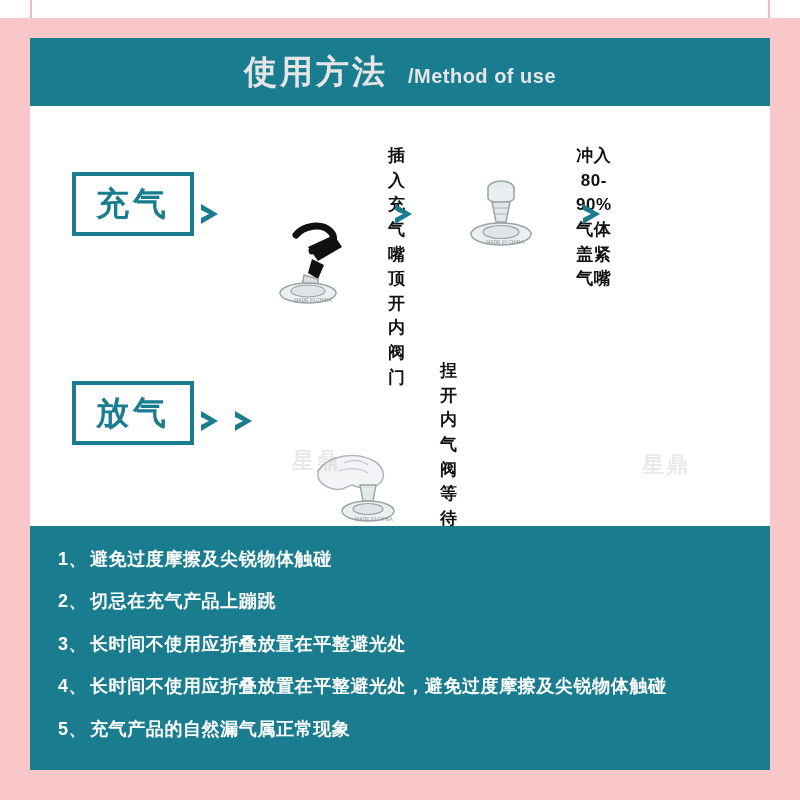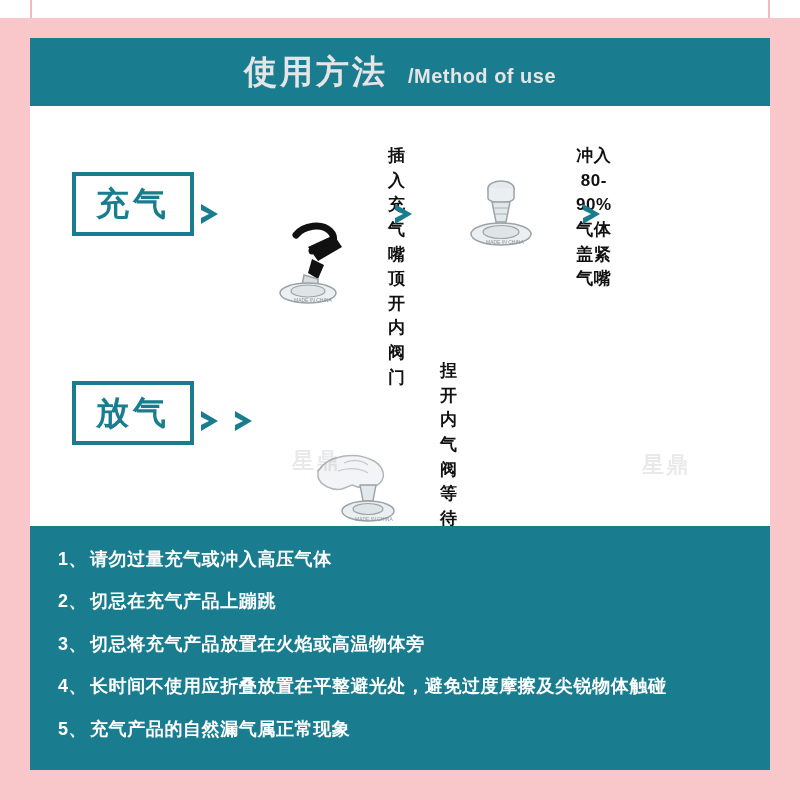--- a/index.html
+++ b/index.html
@@ -323,29 +323,29 @@
         </div>
       </div>
 
       <div class="wm wm1">星鼎</div>
       <div class="wm wm2">星鼎</div>
     </div>
 
     <div class="notes">
       <div class="note">
         <span class="note-num">1、</span>
-        <span class="note-text">请勿过量充气或冲入高压气体</span>
+        <span class="note-text">避免过度摩擦及尖锐物体触碰</span>
       </div>
       <div class="note">
         <span class="note-num">2、</span>
         <span class="note-text">切忌在充气产品上蹦跳</span>
       </div>
       <div class="note">
         <span class="note-num">3、</span>
-        <span class="note-text">切忌将充气产品放置在火焰或高温物体旁</span>
+        <span class="note-text">长时间不使用应折叠放置在平整避光处</span>
       </div>
       <div class="note">
         <span class="note-num">4、</span>
         <span class="note-text">长时间不使用应折叠放置在平整避光处，避免过度摩擦及尖锐物体触碰</span>
       </div>
       <div class="note">
         <span class="note-num">5、</span>
         <span class="note-text">充气产品的自然漏气属正常现象</span>
       </div>
 

